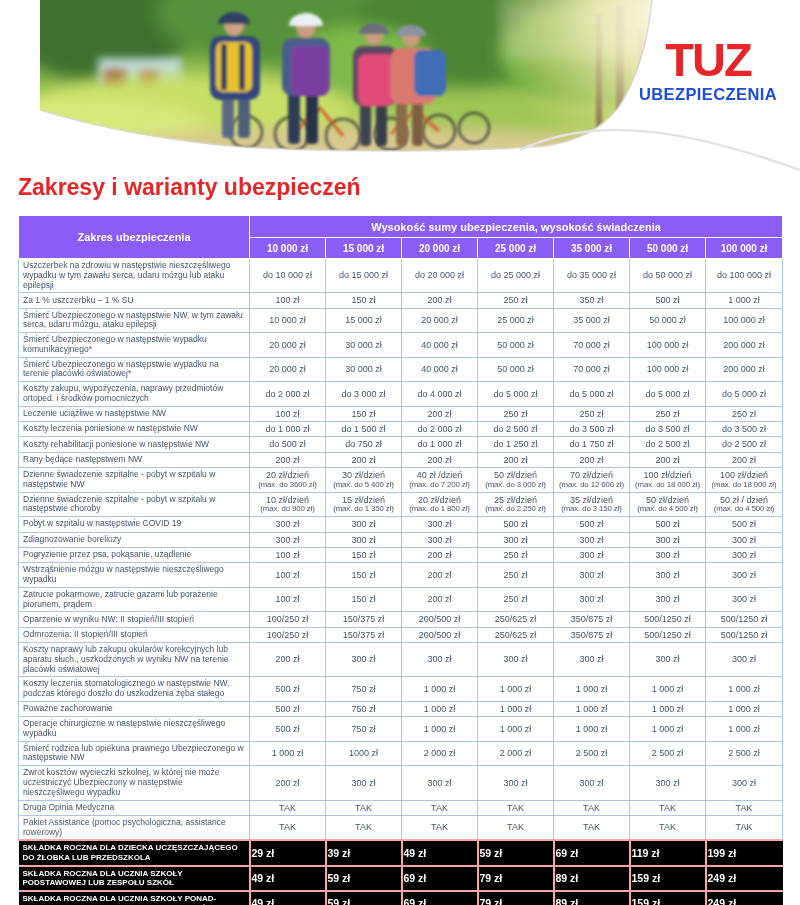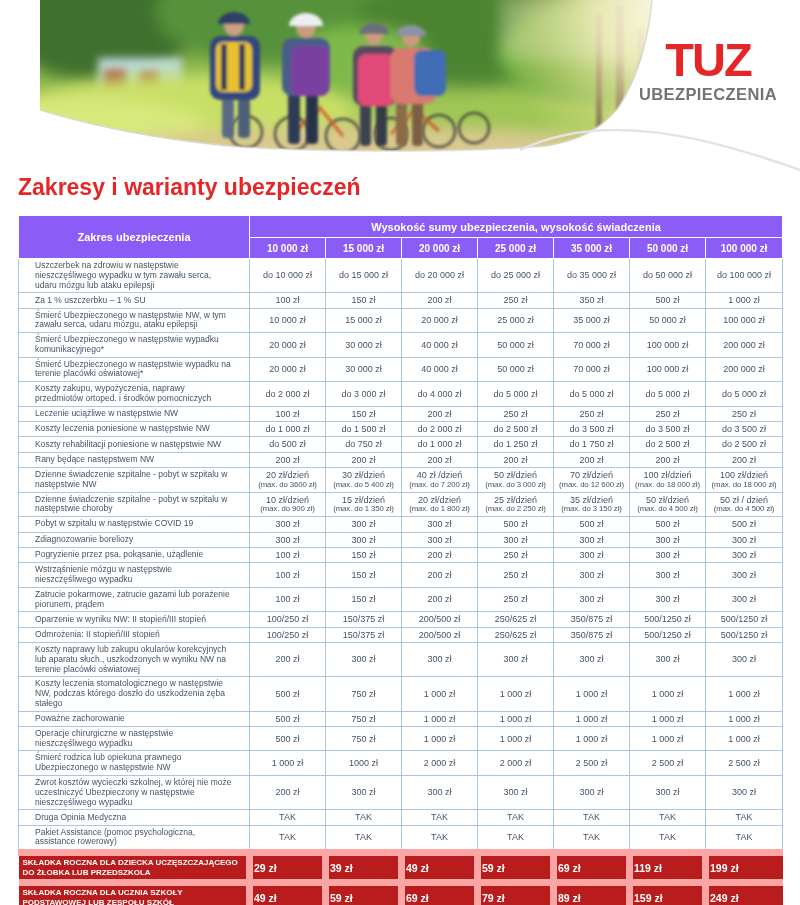--- a/index.html
+++ b/index.html
@@ -14,21 +14,21 @@
   .banner{position:relative;width:800px;height:150px;margin-left:40px;}
   .banner svg{position:absolute;top:0;left:0;pointer-events:none;}
   .logo{
     position:absolute;top:36px;left:583px;width:170px;text-align:center;line-height:1;
   }
   .logo .brand{
     font-size:47px;font-weight:900;letter-spacing:-2px;color:#e42629;
     font-family:"Liberation Sans", sans-serif;
   }
   .logo .sub{
-    margin-top:3px;font-size:16.5px;font-weight:bold;color:#737373;letter-spacing:.4px;
+    margin-top:3px;font-size:16.5px;font-weight:bold;color:#1d4ed8;letter-spacing:.4px;
   }
 
   
   h1.title{
     margin:26px 0 0 18px;font-size:23px;line-height:1;color:#e42629;font-weight:bold;
   }
 
   
   table.cov{
     border-collapse:collapse;table-layout:fixed;width:764px;margin:16px 18px 0 18px;
@@ -39,29 +39,29 @@
     padding:2px 3px;vertical-align:middle;
   }
   th.corner{font-size:11px;font-weight:bold;margin-top:46px;}
   th.group{font-size:11px;font-weight:bold;height:17px;}
   th.colh{font-size:10px;font-weight:bold;height:16px;}
 
   tbody.data td{
     border:1px solid #a9c7e4;color:#44546a;vertical-align:middle;background:#ffffff;
   }
   td.lbl{
-    text-align:left;font-size:8.5px;line-height:1.15;padding:2px 16px;
+    text-align:left;font-size:8.5px;line-height:1.15;padding:2px 4px;
   }
   td.val{
     text-align:center;font-size:9px;line-height:1.15;padding:2px 2px;
   }
   td.val .sub2{display:block;font-size:7.8px;letter-spacing:-0.1px;text-align:center;}
 
   tbody.premium td{
-    background:#b91c1c;color:#ffffff;border:7px solid #fca5a5;vertical-align:middle;
+    background:#000000;color:#ffffff;border:2px solid #fca5a5;vertical-align:middle;
   }
   tbody.premium td.plbl{
     font-size:8px;font-weight:bold;line-height:1.2;padding:2px 4px;text-align:left;
     border-left:0;
   }
   tbody.premium td.pval{
     font-size:10.5px;font-weight:bold;text-align:left;padding:2px 1px;
   }
   tbody.premium td:last-child{border-right:0;}
   tbody.premium tr:last-child td{border-bottom:0;}

